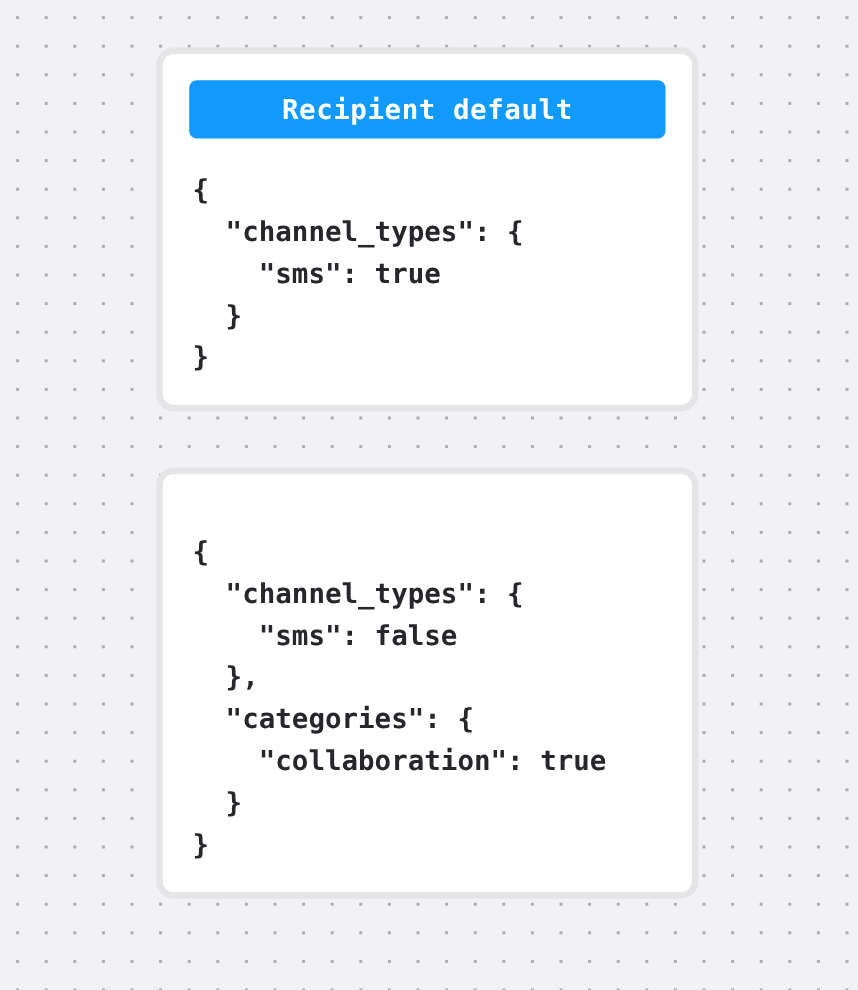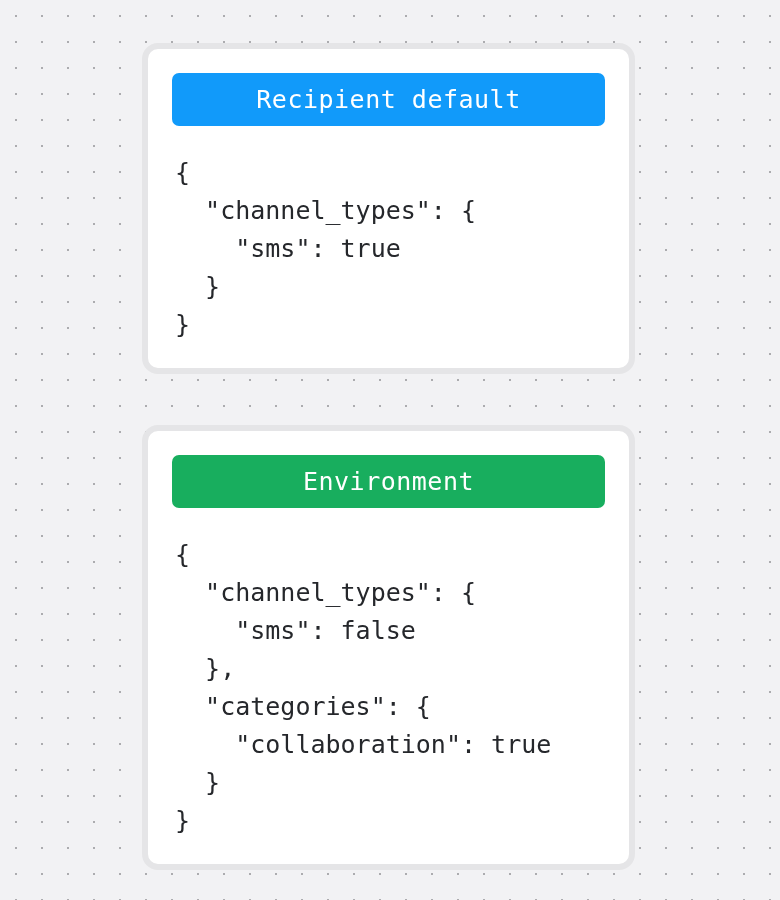--- a/index.html
+++ b/index.html
@@ -1,15 +1,15 @@
 <!DOCTYPE html>
 <html><head>
 <meta charset="utf-8">
 <style>
-  * { margin: 0; padding: 0; box-sizing: border-box; }
+  * { margin: 0; padding: 0; box-sizing: border-box; font-weight: bold; }
 
   html, body {
     width: 780px;
     height: 900px;
     overflow: hidden;
     font-family: "DejaVu Sans Mono", "Liberation Mono", monospace;
   }
 
   .canvas {
     position: relative;
@@ -65,21 +65,20 @@
   <section class="card card-1">
     <div class="badge" style="background-color: rgb(17, 154, 250);">Recipient default</div>
     <pre class="code">{
   "channel_types": {
     "sms": true
   }
 }</pre>
   </section>
 
   <section class="card card-2">
-    <div class="badge" style="background-color: rgb(24, 174, 94);">Environment</div>
     <pre class="code">{
   "channel_types": {
     "sms": false
   },
   "categories": {
     "collaboration": true
   }
 }</pre>
   </section>
 

